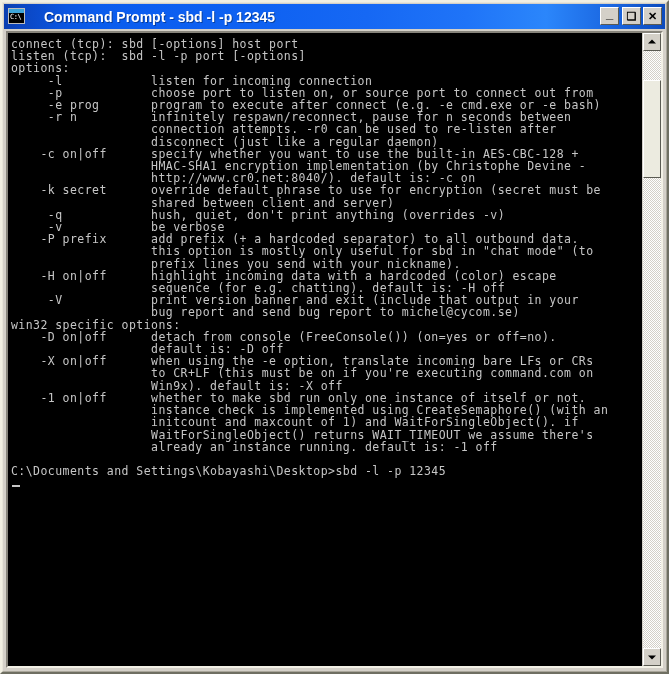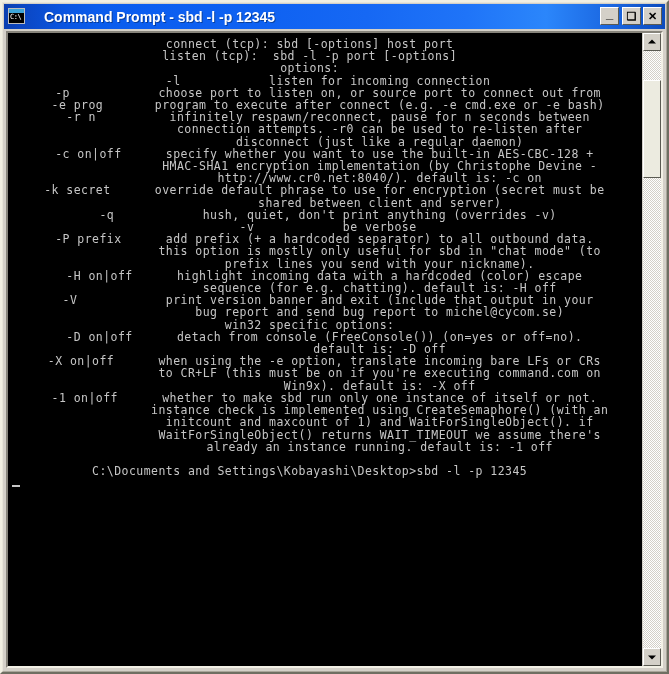--- a/index.html
+++ b/index.html
@@ -156,21 +156,20 @@
     position: absolute;
     left: 3px;
     top: 5px;
     margin: 0;
     font-family: "DejaVu Sans Mono", "Liberation Mono", monospace;
     font-size: 11.5px;
     line-height: 12.2px;
     color: #c6c6c6;
     white-space: pre;
     letter-spacing: 0.45px;
-    text-align: center;
   }
   #cursor {
     position: absolute;
     left: 4px;
     top: 492px;
     width: 8px;
     height: 2px;
     background: #c6c6c6;
   }
 

